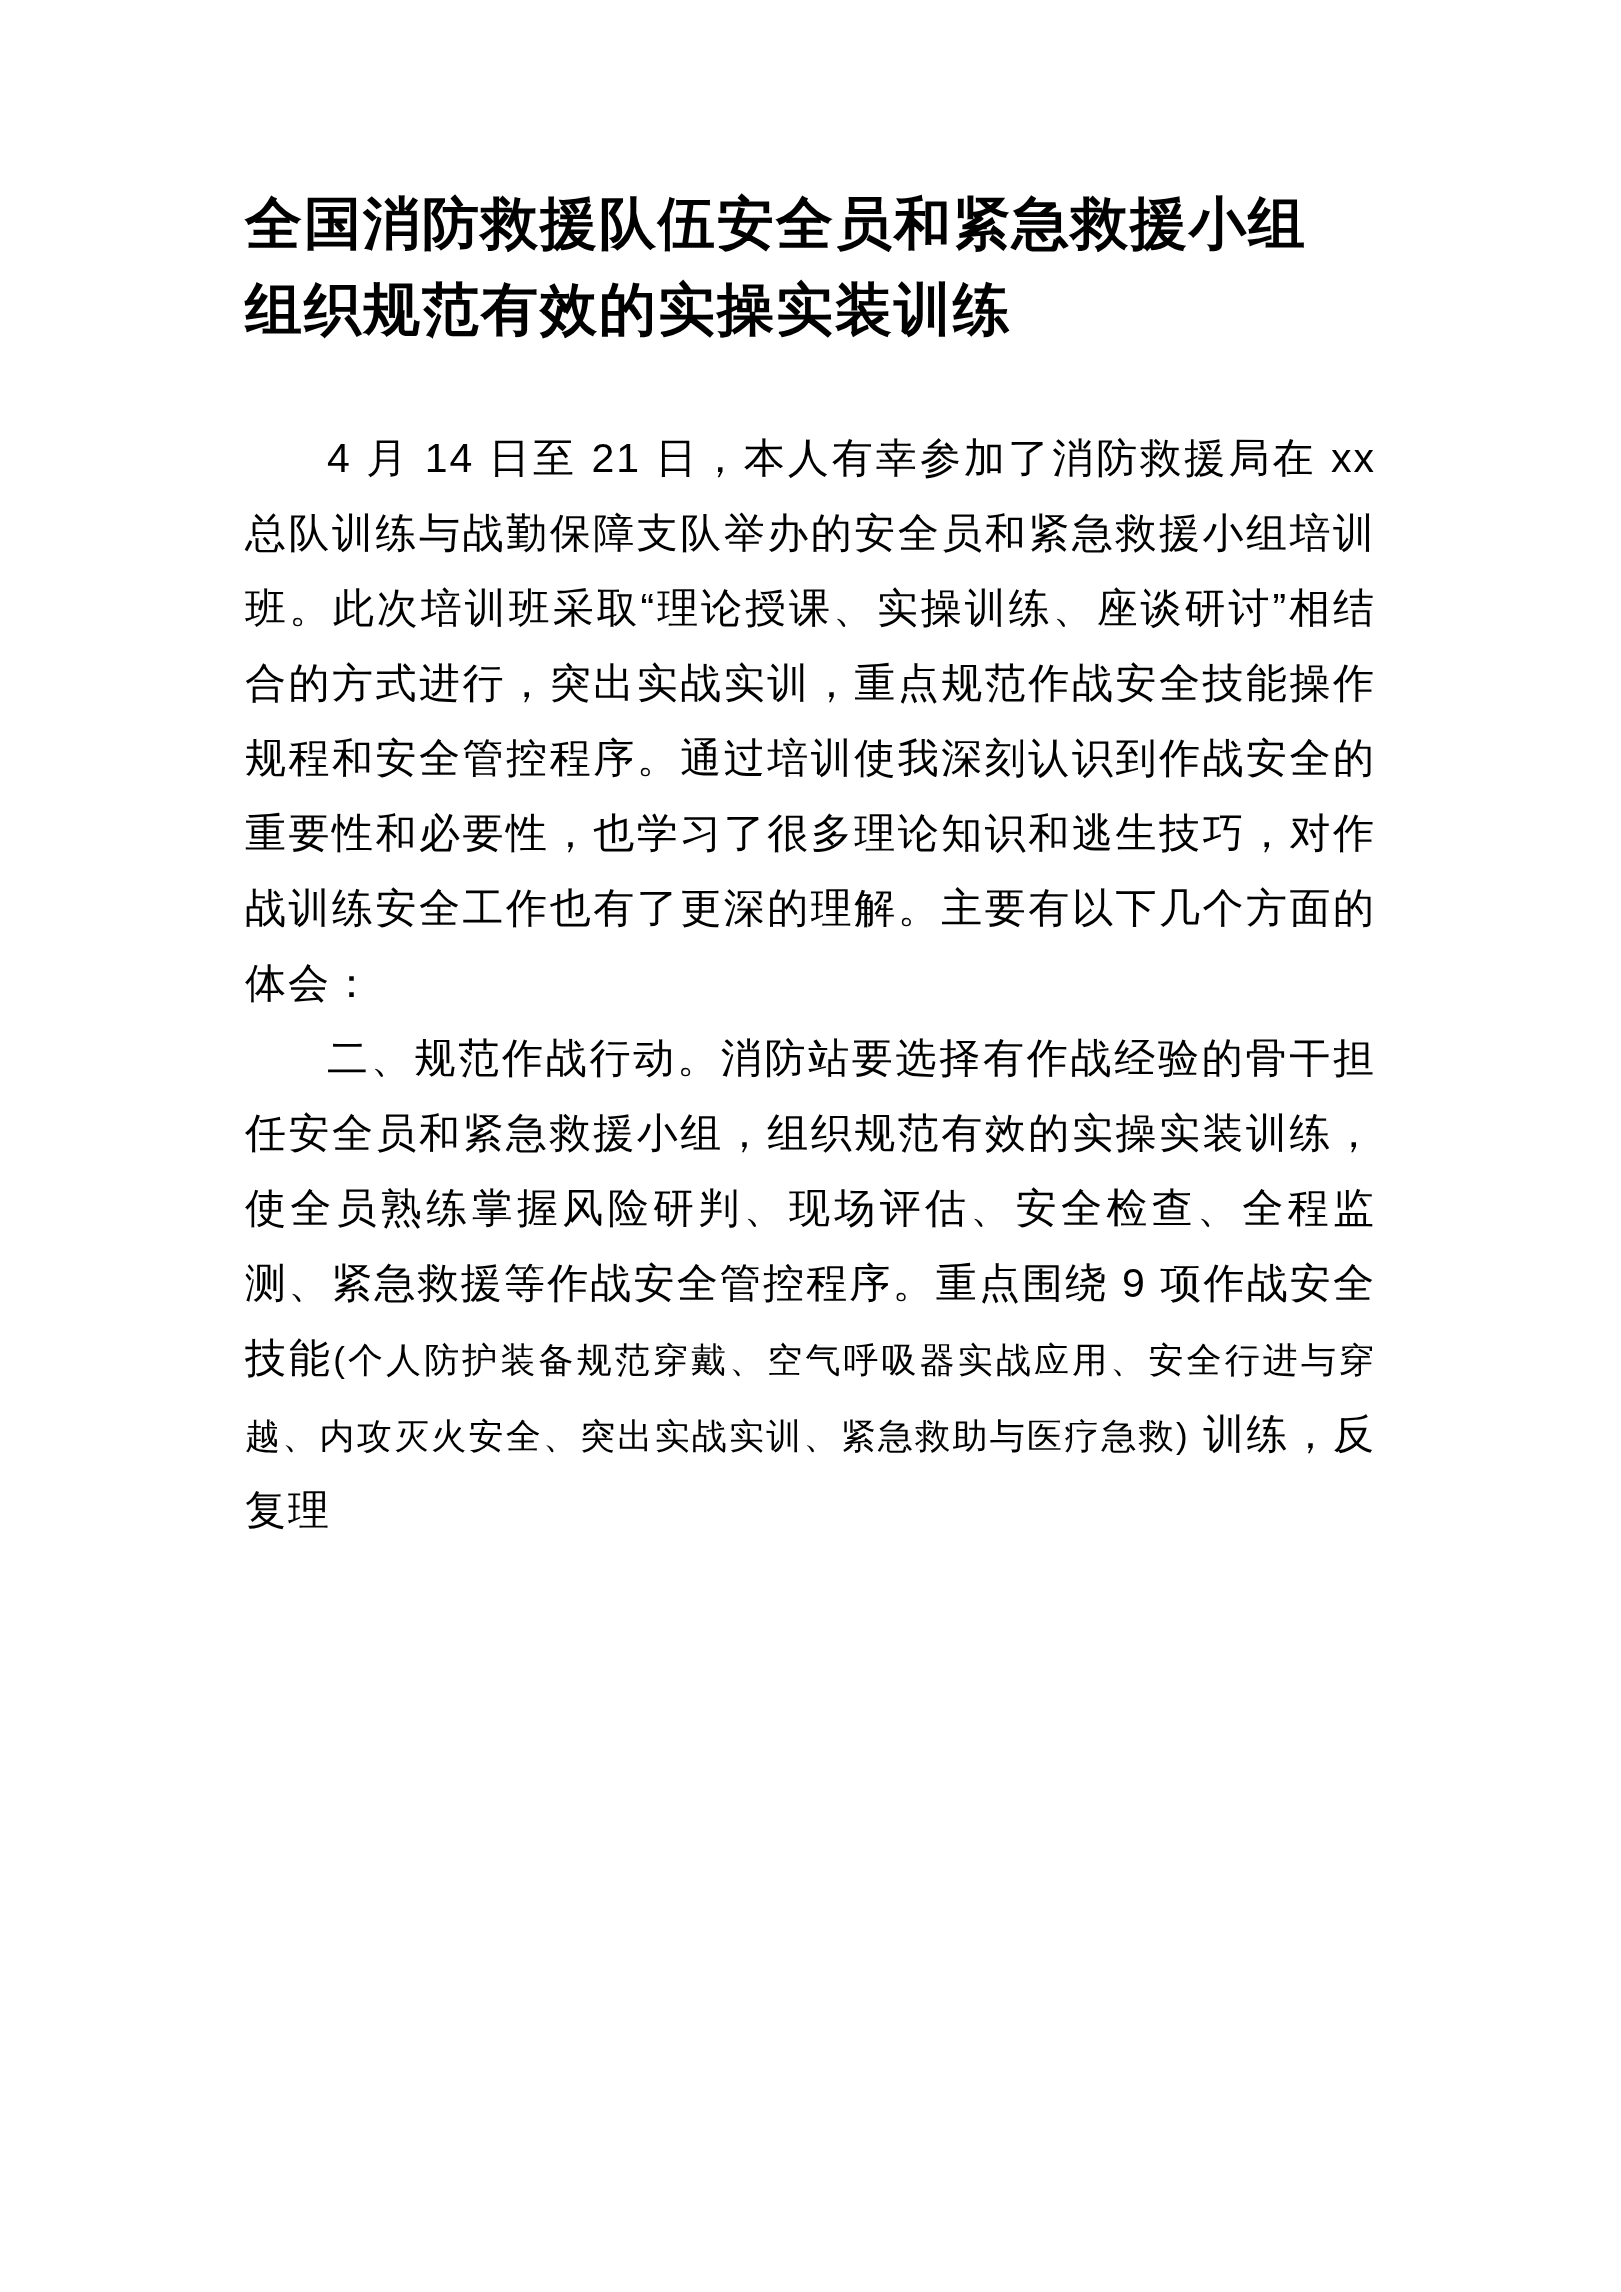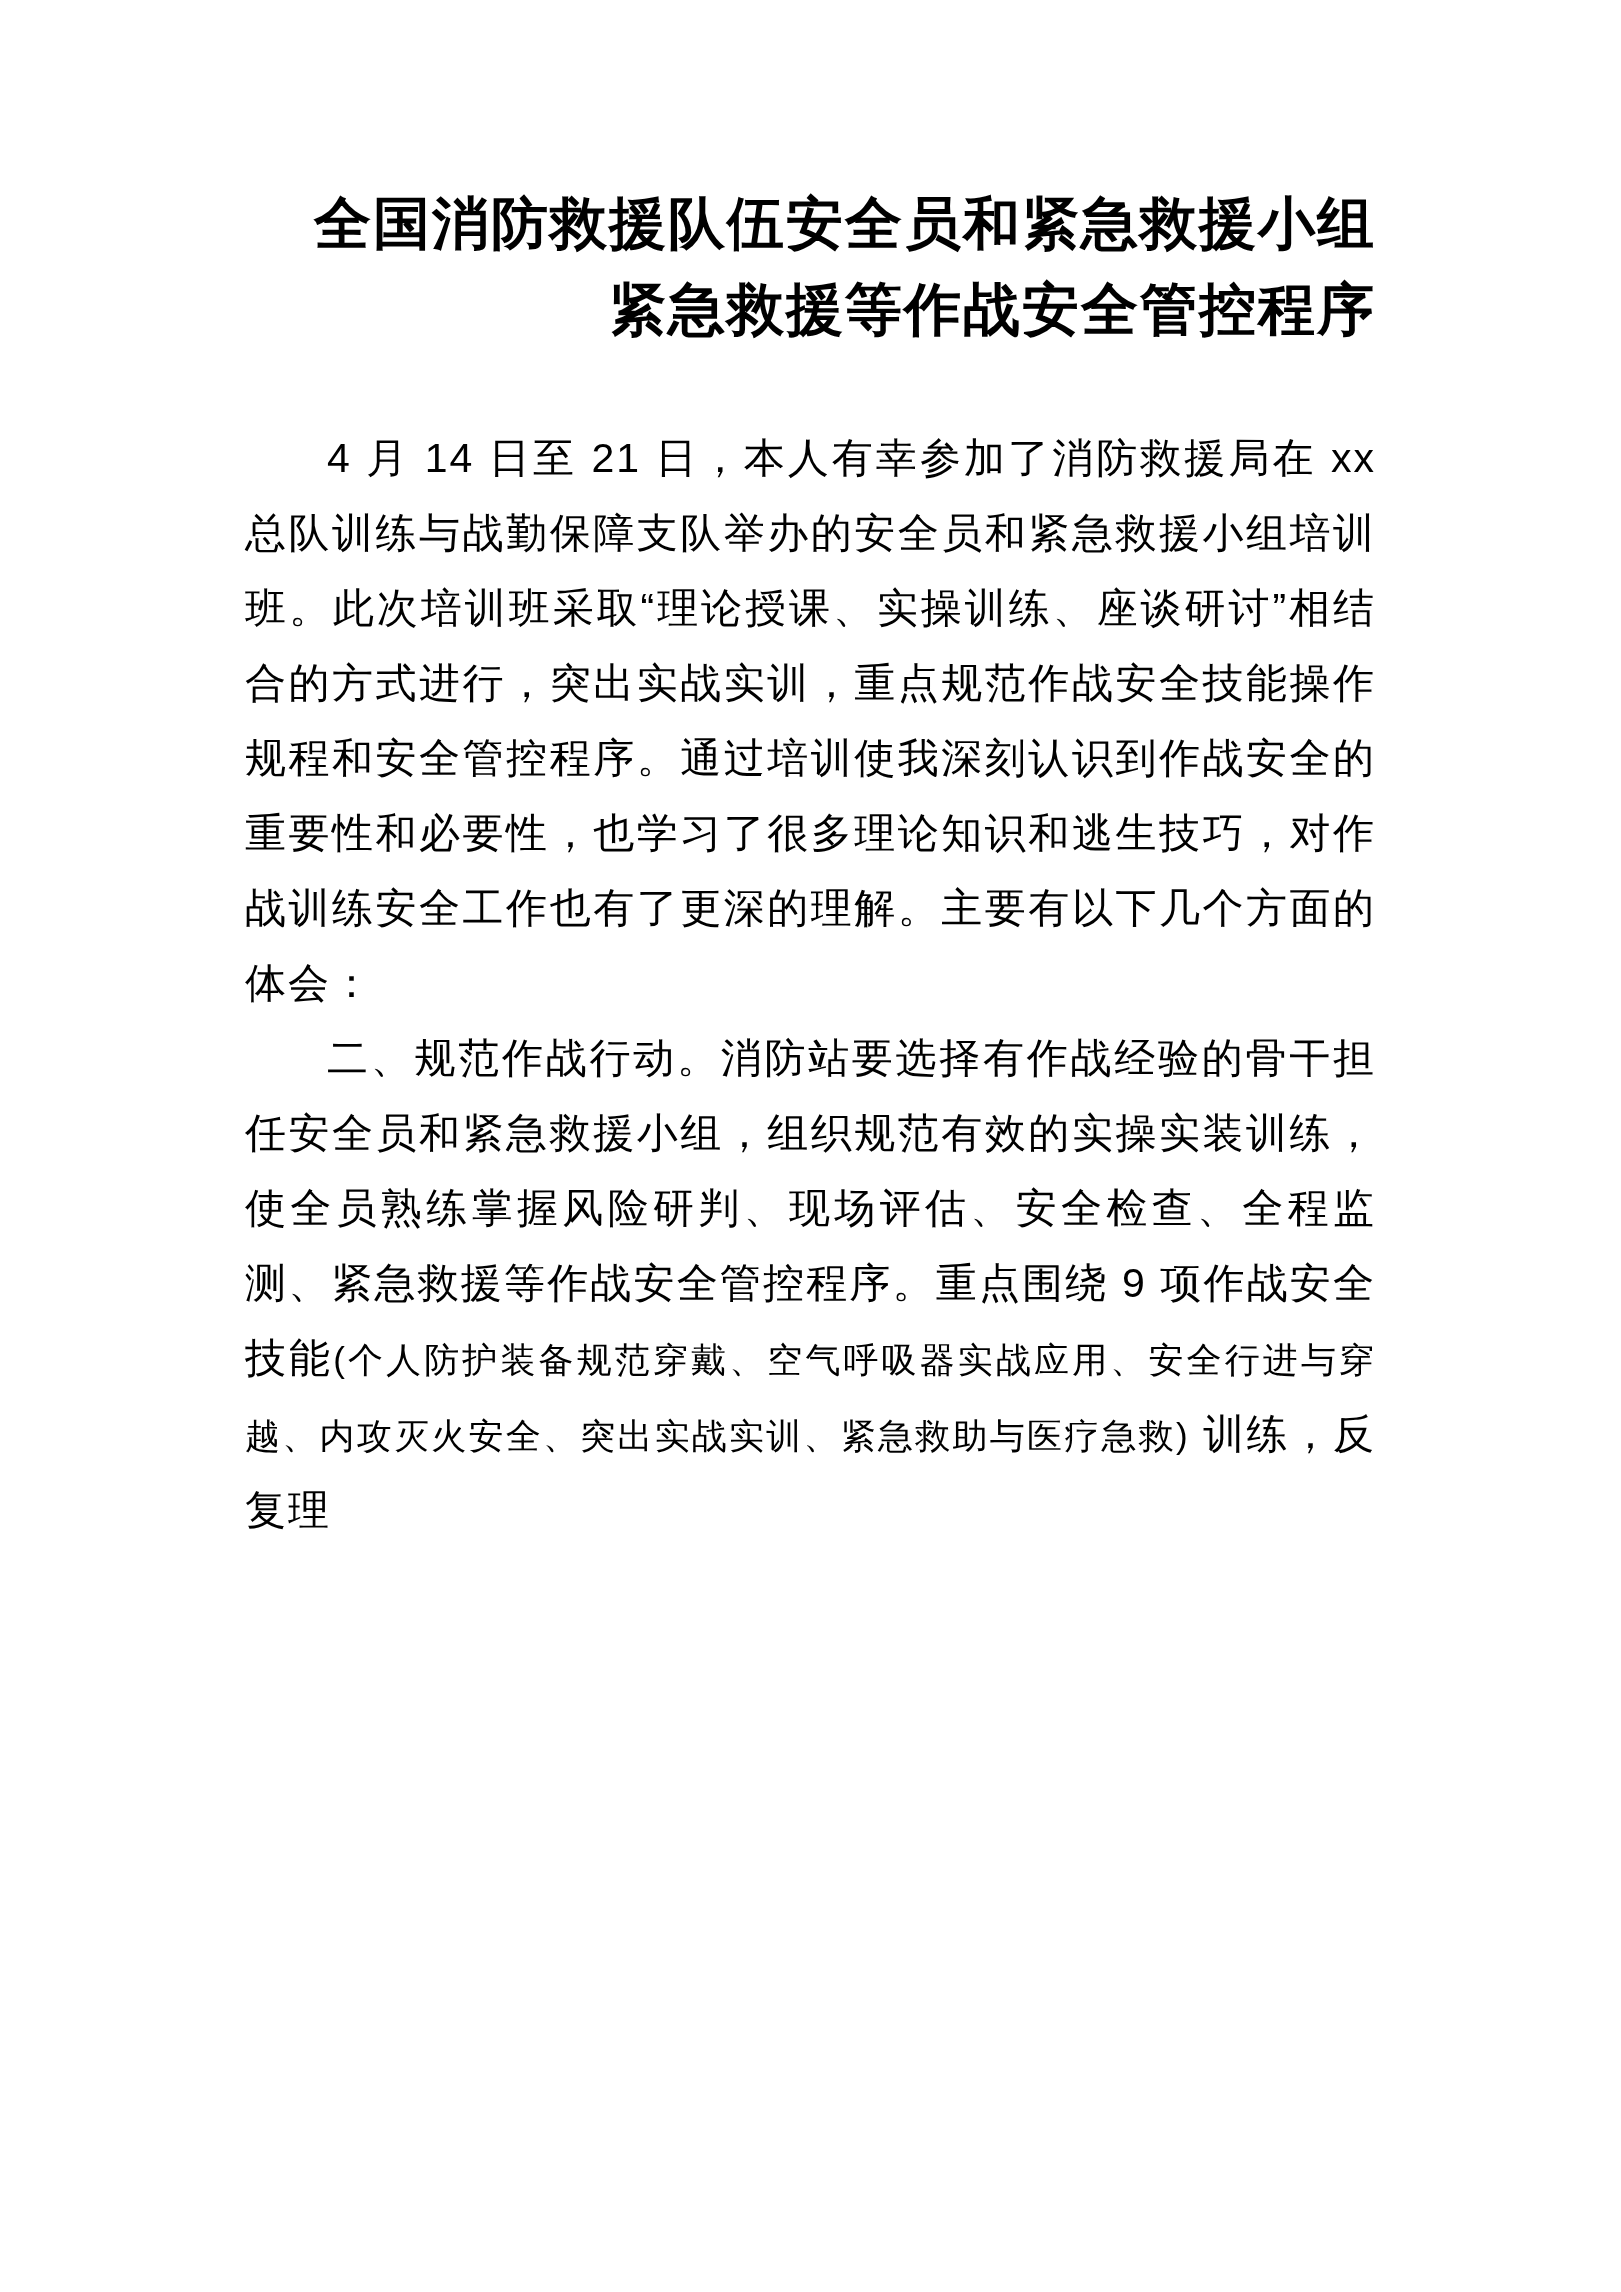--- a/index.html
+++ b/index.html
@@ -13,21 +13,21 @@
     height: 2293px;
     margin: 0 auto;
     background: #ffffff;
     box-sizing: border-box;
     padding: 181px 245px 118px 245px;
     color: #000000;
     overflow: hidden;
   }
   .title {
     margin: 0 0 69px 0;
-    text-align: right;
+    text-align: left;
     font-family: "Liberation Sans", "DejaVu Sans", sans-serif;
     font-weight: 700;
     font-size: 57px;
     line-height: 1.5;
     letter-spacing: 2px;
     color: #000000;
   }
   .title .title-line {
     display: block;
   }
@@ -50,20 +50,20 @@
   .run.small {
     font-size: 35px;
   }
 </style>
 </head>
 <body>
 
 <div class="page">
   <h1 class="title">
     <span class="title-line">全国消防救援队伍安全员和紧急救援小组</span>
-    <span class="title-line">紧急救援等作战安全管控程序</span>
+    <span class="title-line">组织规范有效的实操实装训练</span>
   </h1>
   <div class="doc-body" id="paragraphs">
       <p class="para"><span class="run">4 月 14 日至 21 日，本人有幸参加了消防救援局在 xx 总队训练与战勤保障支队举办的安全员和紧急救援小组培训班。此次培训班采取“理论授课、实操训练、座谈研讨”相结合的方式进行，突出实战实训，重点规范作战安全技能操作规程和安全管控程序。通过培训使我深刻认识到作战安全的重要性和必要性，也学习了很多理论知识和逃生技巧，对作战训练安全工作也有了更深的理解。主要有以下几个方面的体会：</span></p>
       <p class="para"><span class="run">二、规范作战行动。消防站要选择有作战经验的骨干担任安全员和紧急救援小组，组织规范有效的实操实装训练，使全员熟练掌握风险研判、现场评估、安全检查、全程监测、紧急救援等作战安全管控程序。重点围绕 9 项作战安全技能</span><span class="run small">(个人防护装备规范穿戴、空气呼吸器实战应用、安全行进与穿越、内攻灭火安全、突出实战实训、紧急救助与医疗急救)</span><span class="run"> 训练，反复理</span></p>
     </div>
 </div>
 
 
 </body></html>

